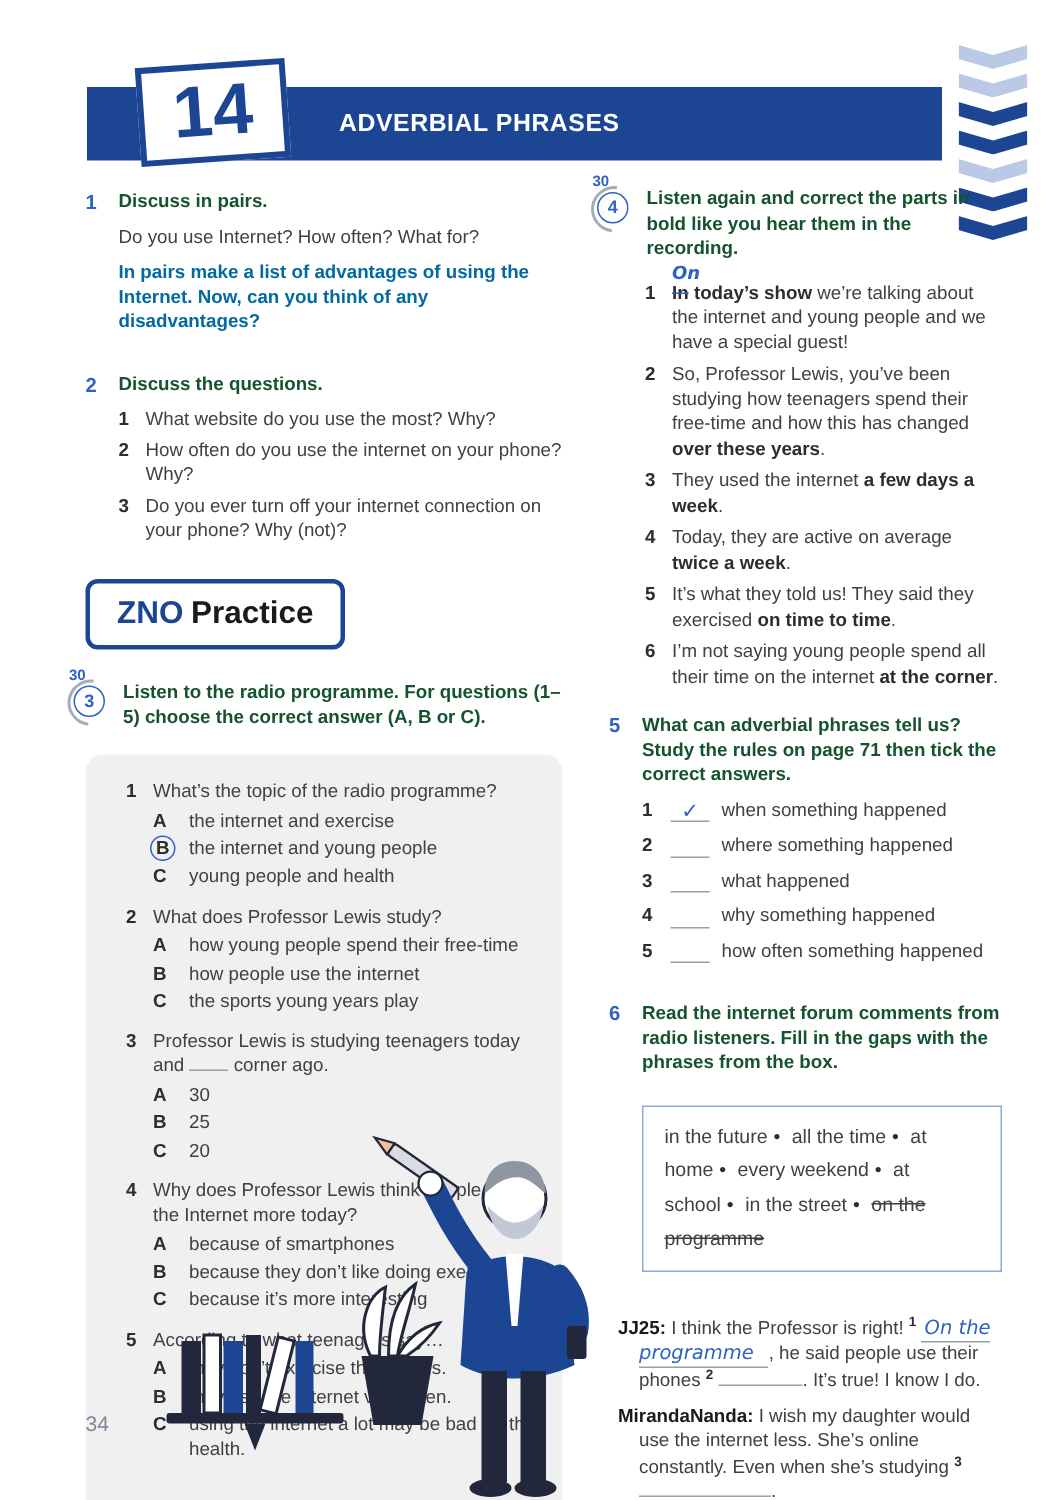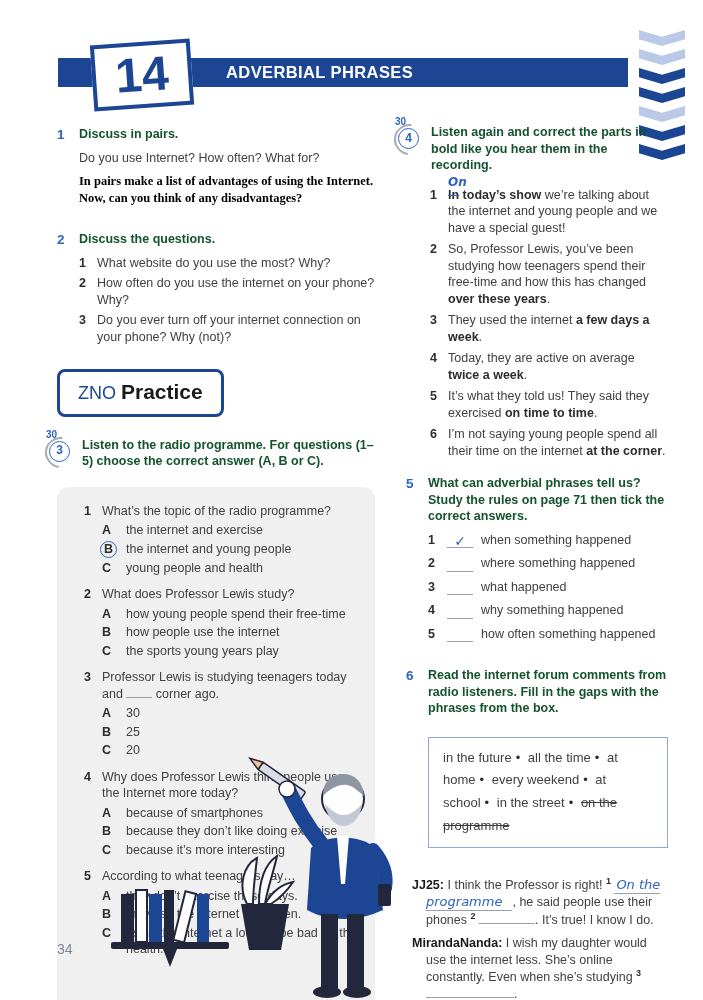--- a/index.html
+++ b/index.html
@@ -5,51 +5,51 @@
   * { margin:0; padding:0; box-sizing:border-box; }
   html,body { width:703px; height:1000px; }
   body {
     font-family:"Liberation Sans","DejaVu Sans",sans-serif;
     background:#ffffff; color:#414042; font-size:12.5px; line-height:1.32;
     position:relative; overflow:hidden;
   }
   .page { position:absolute; inset:0; background:#fff; }
 
   
-  .header-bar { position:absolute; left:58px; top:58px; width:570px; height:29px;
+  .header-bar { position:absolute; left:58px; top:58px; width:570px; height:49px;
     background:#1c4693; display:flex; align-items:center; z-index:1; }
   .header-title { color:#fff; font-weight:bold; font-size:16.5px; letter-spacing:.4px; margin-left:168px; }
   .unit-badge { position:absolute; left:92px; top:42px; width:100px; height:66px; background:#fff;
     border:4px solid #1c4693; transform:rotate(-4deg); display:flex; align-items:center; justify-content:center; z-index:2; }
   .unit-badge span { color:#1c4693; font-size:48px; font-weight:bold; line-height:1; }
   .chevrons { position:absolute; right:18px; top:30px; display:flex; flex-direction:column; gap:3px; z-index:1; }
   .chv { width:46px; height:16px; clip-path:polygon(0 0,50% 42%,100% 0,100% 58%,50% 100%,0 58%); }
   .chv.light { background:#b9c9e6; }
   .chv.dark  { background:#1c4693; }
 
   
   .col-left  { position:absolute; left:57px;  top:126px; width:318px; z-index:1; }
   .col-right { position:absolute; left:406px; top:124px; width:262px; z-index:3; }
 
   .exercise { display:flex; gap:9px; margin-bottom:18px; }
   .ex-num { color:#2f62c1; font-weight:bold; font-size:13.5px; width:13px; flex-shrink:0; }
   .ex-body { flex:1; min-width:0; }
   .ex-title { font-weight:bold; color:#14532d; margin-bottom:7px; }
   .txt { margin-bottom:7px; }
-  .txt.bold { font-weight:bold; color:#000000;font-family:Liberation Serif, serif; }
+  .txt.bold { font-weight:bold; color:#0369a1; }
 
   .sub-item { display:flex; gap:7px; margin-bottom:4px; }
   .sub-num  { font-weight:bold; color:#2d2d2d; width:11px; flex-shrink:0; }
   .sub-text { flex:1; }
   b { color:#2d2d2d; }
 
   
   .zno-box { display:inline-block; border:3px solid #1c4693; border-radius:8px; background:#fff;
     padding:6px 18px 8px; margin:2px 0 20px; }
-  .zno-brand { color:#1c4693; font-weight:normal; font-size:18px; }
+  .zno-brand { color:#1c4693; font-weight:bold; font-size:21px; }
   .zno-label { color:#1a1a1a; font-weight:bold; font-size:21px; margin-left:5px; }
 
   
   .audio-head { display:flex; gap:9px; margin-bottom:6px; }
   .track-wrap { position:relative; width:24px; flex-shrink:0; margin-left:-8px; padding-top:4px; }
   .track-num { position:absolute; top:-9px; left:-3px; color:#2f62c1; font-size:10px; font-weight:bold; }
   .circle-num { position:relative; display:flex; width:21px; height:21px; border-radius:50%;
     border:1.6px solid #2f62c1; color:#2f62c1; font-weight:bold; font-size:12px;
     align-items:center; justify-content:center; background:#fff; }
   .circle-num::before { content:""; position:absolute; left:-5px; top:-5px; width:27px; height:27px;

